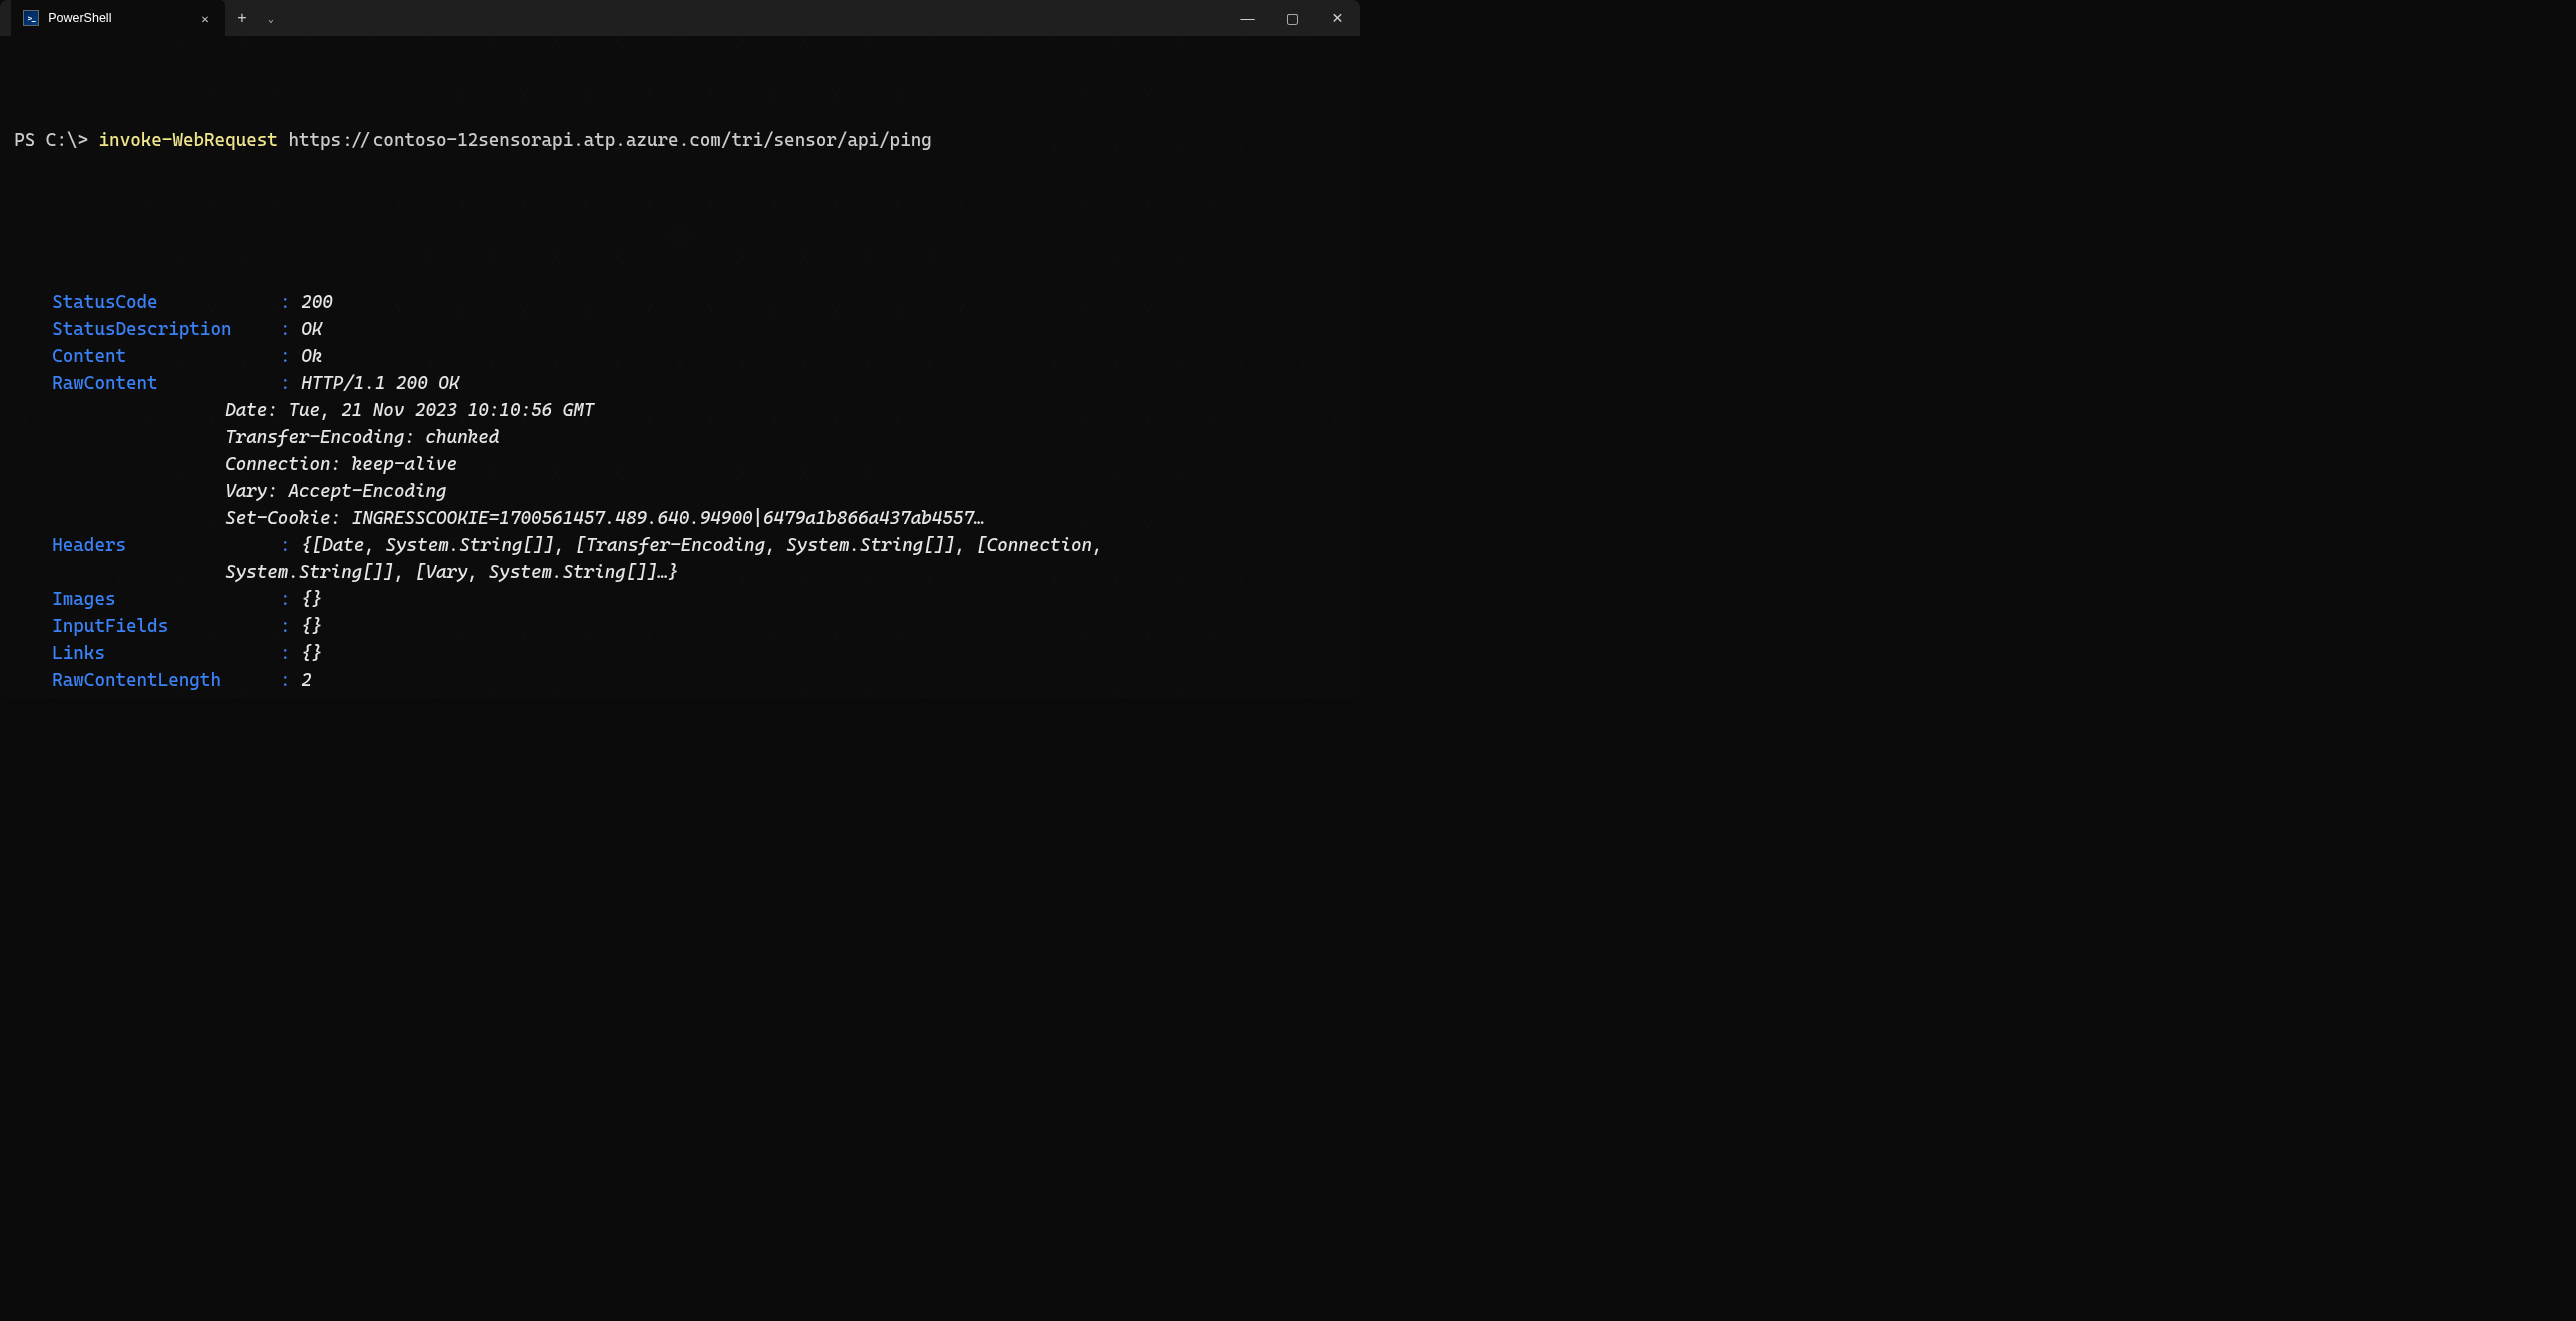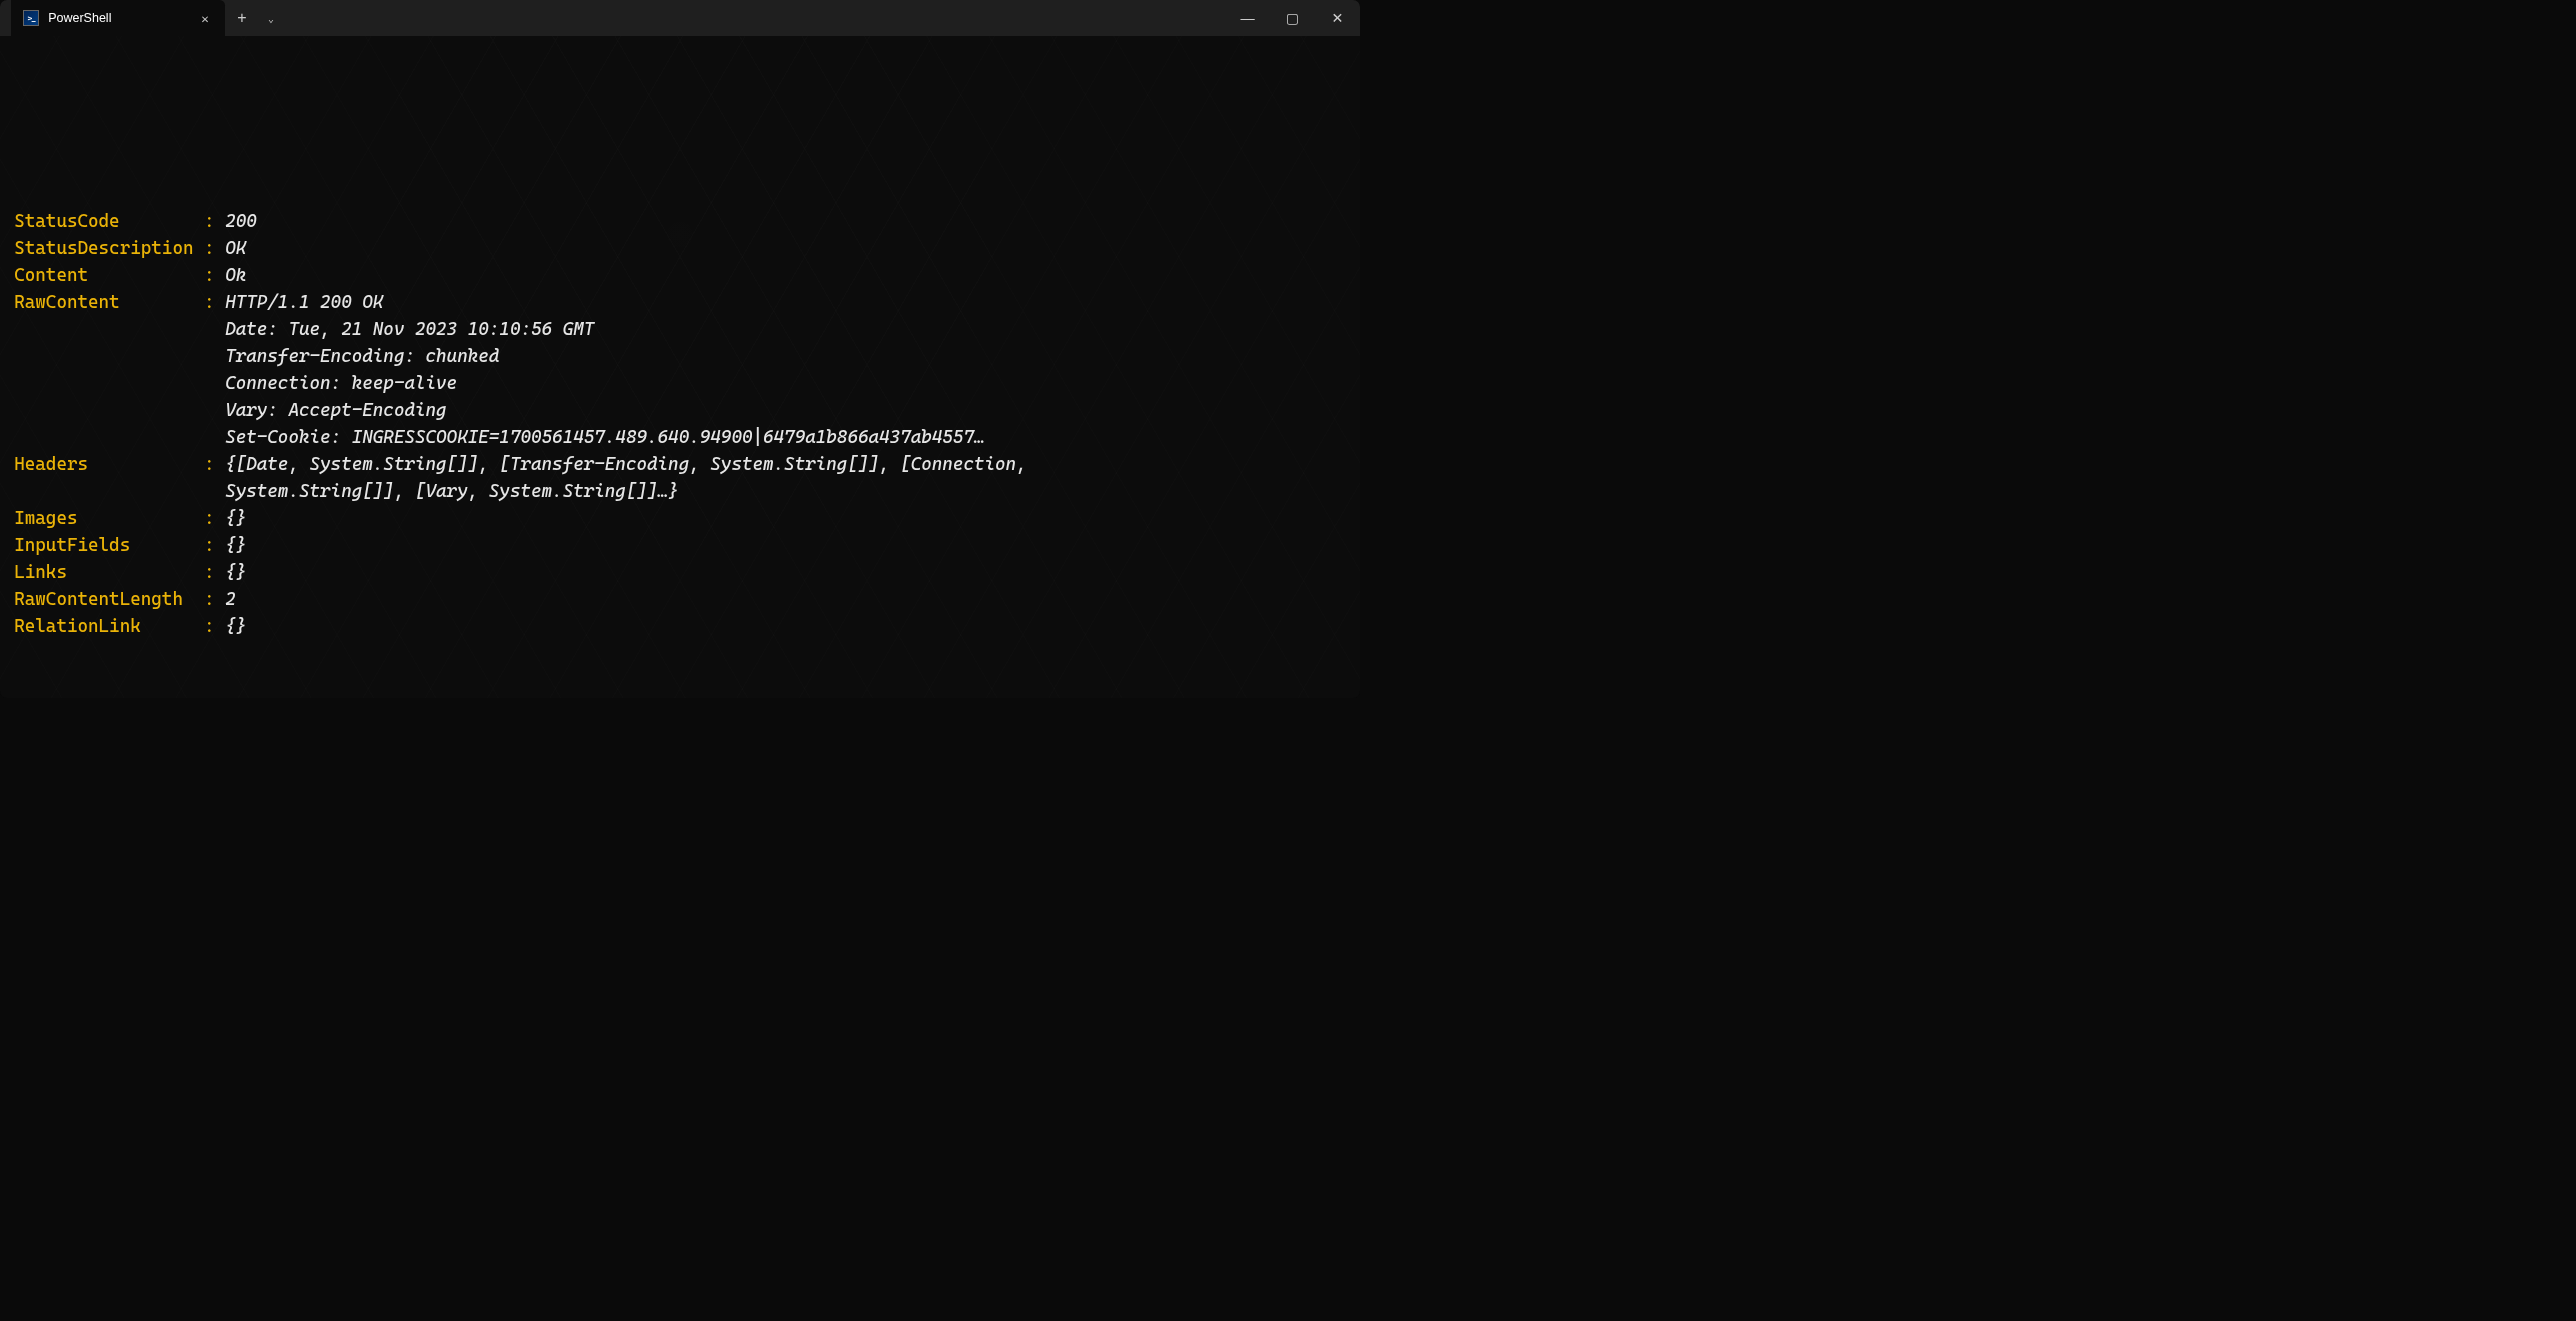--- a/index.html
+++ b/index.html
@@ -119,21 +119,21 @@
       pointer-events: none;
       background-image:
         radial-gradient(circle at 50% 30%, rgba(255,255,255,0.05), transparent 40%),
         repeating-linear-gradient(60deg, transparent 0 53px, rgba(255,255,255,0.15) 53px 54px),
         repeating-linear-gradient(-60deg, transparent 0 53px, rgba(255,255,255,0.15) 53px 54px),
         repeating-linear-gradient(0deg, transparent 0 93px, rgba(255,255,255,0.15) 93px 93px);
     }
     .prompt { color: #cccccc; }
     .cmd { color: #f0e68c; }
     .arg { color: #cccccc; }
-    .prop { color: #eab308; }
+    .prop { color: #3b82f6; margin-left: 38px; }
     .val { color: #e6e6e6; font-style: italic; }
     .line { position: relative; z-index: 1; }
   </style>
 </head>
 <body>
 
 <div class="window">
   <div class="titlebar">
     <div class="tab">
       <div class="tab-icon"></div>
@@ -144,19 +144,20 @@
     <div class="tab-dropdown">⌄</div>
     <div class="window-controls">
       <div class="win-btn">—</div>
       <div class="win-btn">▢</div>
       <div class="win-btn">✕</div>
     </div>
   </div>
 
   <div class="terminal">
     <div class="hexbg"></div>
+    <div class="line"><span class="prompt">PS C:\&gt; </span><span class="cmd">invoke-WebRequest</span><span class="arg"> https://contoso-12sensorapi.atp.azure.com/tri/sensor/api/ping</span></div>
     <div class="line"> </div>
     <div id="output-container"><div class="line"><span class="prop">StatusCode       </span><span class="prop"> : </span><span class="val">200</span></div><div class="line"><span class="prop">StatusDescription</span><span class="prop"> : </span><span class="val">OK</span></div><div class="line"><span class="prop">Content          </span><span class="prop"> : </span><span class="val">Ok</span></div><div class="line"><span class="prop">RawContent       </span><span class="prop"> : </span><span class="val">HTTP/1.1 200 OK</span></div><div class="line"><span class="val">                 </span><span class="val">   </span><span class="val">Date: Tue, 21 Nov 2023 10:10:56 GMT</span></div><div class="line"><span class="val">                 </span><span class="val">   </span><span class="val">Transfer-Encoding: chunked</span></div><div class="line"><span class="val">                 </span><span class="val">   </span><span class="val">Connection: keep-alive</span></div><div class="line"><span class="val">                 </span><span class="val">   </span><span class="val">Vary: Accept-Encoding</span></div><div class="line"><span class="val">                 </span><span class="val">   </span><span class="val">Set-Cookie: INGRESSCOOKIE=1700561457.489.640.94900|6479a1b866a437ab4557…</span></div><div class="line"><span class="prop">Headers          </span><span class="prop"> : </span><span class="val">{[Date, System.String[]], [Transfer-Encoding, System.String[]], [Connection,</span></div><div class="line"><span class="val">                 </span><span class="val">   </span><span class="val">System.String[]], [Vary, System.String[]]…}</span></div><div class="line"><span class="prop">Images           </span><span class="prop"> : </span><span class="val">{}</span></div><div class="line"><span class="prop">InputFields      </span><span class="prop"> : </span><span class="val">{}</span></div><div class="line"><span class="prop">Links            </span><span class="prop"> : </span><span class="val">{}</span></div><div class="line"><span class="prop">RawContentLength </span><span class="prop"> : </span><span class="val">2</span></div><div class="line"><span class="prop">RelationLink     </span><span class="prop"> : </span><span class="val">{}</span></div></div>
     
     
   </div>
 </div>
 
 
 </body></html>

